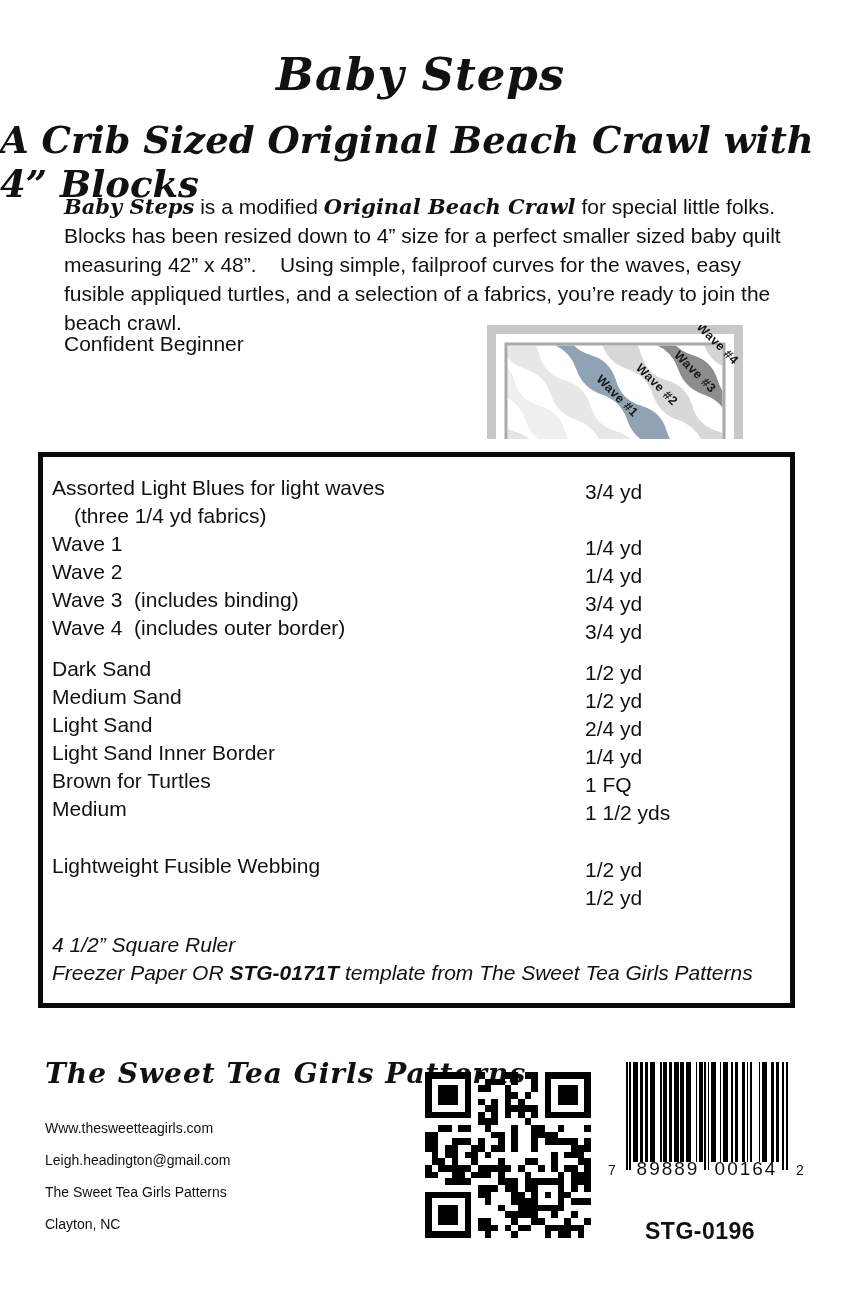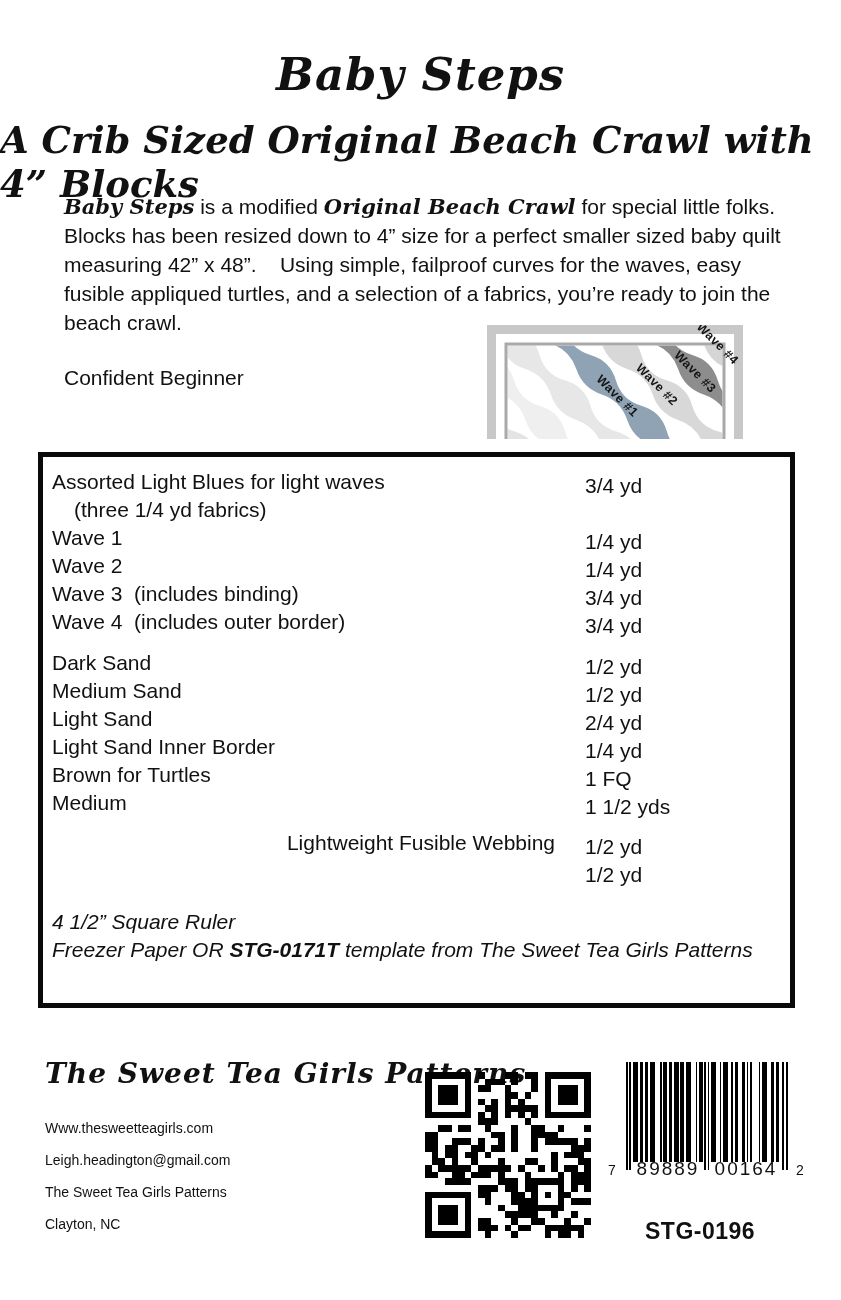--- a/index.html
+++ b/index.html
@@ -6,31 +6,31 @@
   .page {
     position:relative; width:820px; height:1300px; background:#fff;
     font-family:"Liberation Sans", sans-serif; color:#111; overflow:hidden;
   }
   .script { font-family:"DejaVu Serif", serif; font-style:italic; font-weight:bold; }
 
   .title    { position:absolute; top:48px;  left:0; width:841px; text-align:center; font-size:45px; letter-spacing:1px; }
   .subtitle { position:absolute; top:118px; left:0; width:841px; text-align:left; font-size:37px; }
 
   .intro { position:absolute; top:192px; left:64px; width:724px; font-size:21px; line-height:29px; white-space:pre-wrap; }
-  .skill { position:absolute; top:366px; left:64px; font-size:21px; }
+  .skill { position:absolute; top:332px; left:64px; font-size:21px; }
 
   .quilt { position:absolute; top:325px; left:487px; width:256px; height:114px; }
 
   .materials-box {
     position:absolute; top:452px; left:38px; width:757px; height:556px;
-    border:5px solid #0a0a0a; box-sizing:border-box; padding:13px 0 0 9px;
+    border:5px solid #0a0a0a; box-sizing:border-box; padding:19px 0 0 9px;
   }
   .mat-group { }
   .mat-group.g2 { margin-top:13px; }
-  .mat-group.g3 { margin-top:12px;text-align:center; }
+  .mat-group.g3 { margin-top:29px; }
   .mat-row  { position:relative; height:28px; font-size:21px; white-space:pre; }
   .mat-row .qty { position:absolute; left:533px; top:4px; }
   .mat-row.indent .item { padding-left:22px; }
   .notes { margin-top:23px;font-style:italic; }
   .note-row { height:28px; font-size:21px; white-space:pre; }
 
   .logo { position:absolute; top:1057px; left:45px; font-size:28px; letter-spacing:1px; }
   .contact { position:absolute; top:1112px; left:45px; font-size:14px; line-height:32px; }
 
   .qr { position:absolute; top:1072px; left:425px; width:166px; height:166px; }

